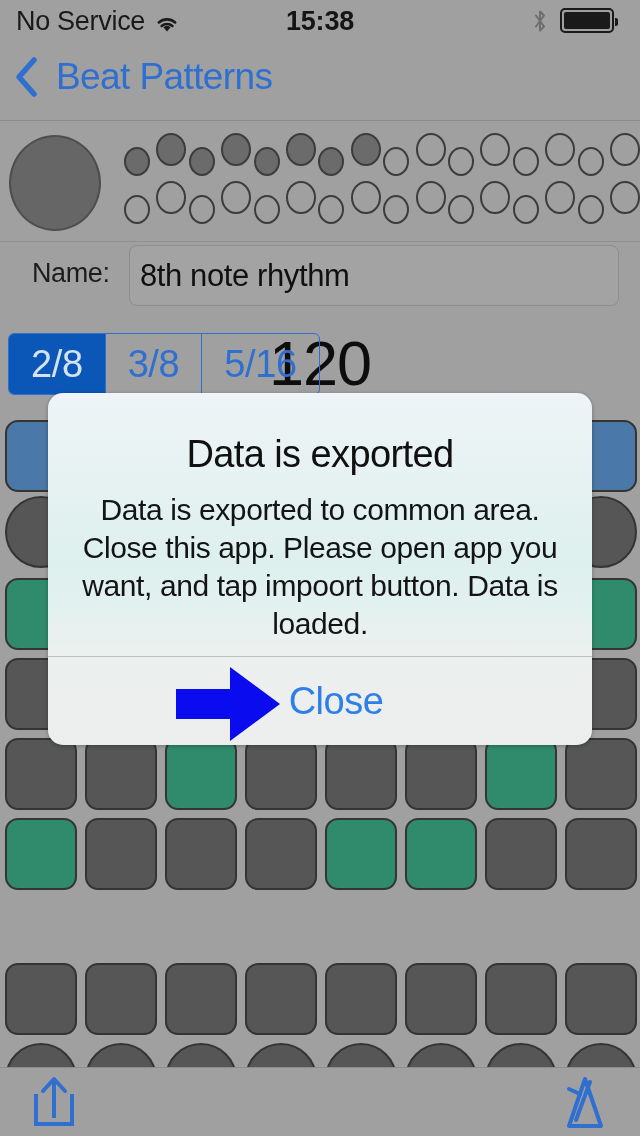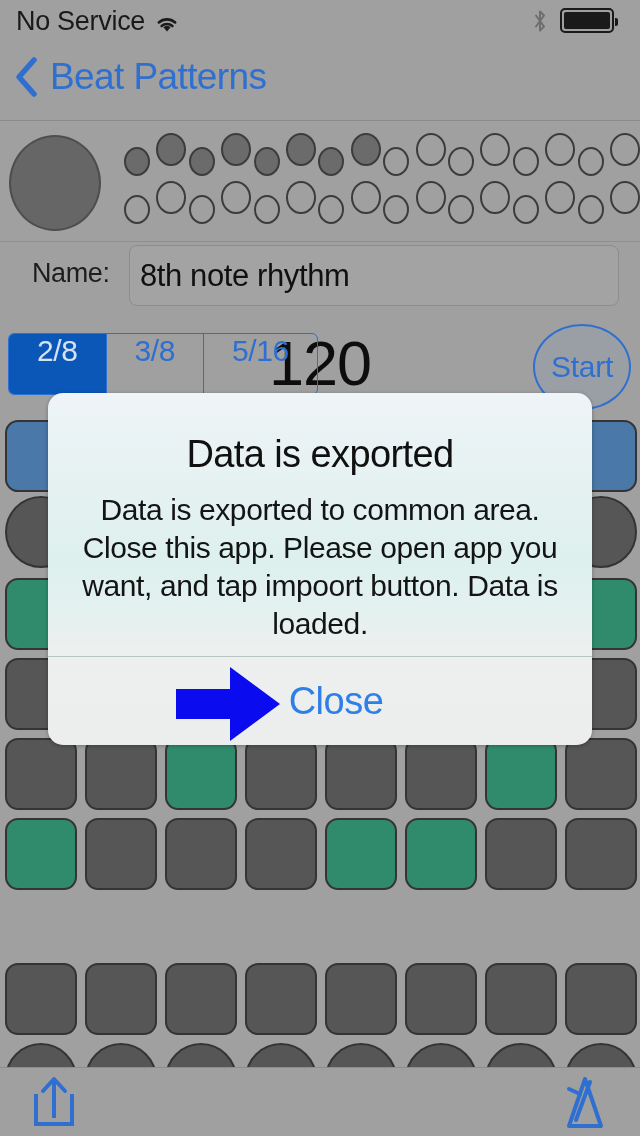--- a/index.html
+++ b/index.html
@@ -33,21 +33,21 @@
   }
   .battery i{display:block;width:100%;height:100%;background:#1a1a1a;border-radius:2px;}
 
   
   #nav-bar{
     position:absolute;top:44px;left:0;width:640px;height:76px;
     background:#a0a0a0;border-bottom:1px solid #8b8b8b;
   }
   #back-button{
     position:absolute;left:14px;top:12px;display:flex;align-items:center;
-    gap:12px;cursor:pointer;
+    gap:18px;cursor:pointer;
   }
   .chev{width:24px;height:42px;display:block;}
   #back-title{font-size:37px;color:#2f6fd0;letter-spacing:-0.6px;}
 
   
   #indicator-strip{
     position:absolute;top:121px;left:0;width:640px;height:120px;
     background:#a0a0a0;border-bottom:1px solid #8f8f8f;
   }
   #big-beat-circle{
@@ -76,24 +76,24 @@
 
   
   #controls-row{
     position:absolute;top:320px;left:0;width:640px;height:86px;background:#a0a0a0;
   }
   #seg-control{
     position:absolute;left:8px;top:13px;height:60px;display:flex;
     border:1.5px solid #2f6fd0;border-radius:6px;overflow:hidden;
   }
   .seg{
-    display:flex;align-items:flex-start;justify-content:center;
-    height:100%;font-size:30px;color:#2f6fd0;cursor:pointer;
+    display:flex;align-items:center;justify-content:center;
+    height:100%;font-size:38px;color:#2f6fd0;cursor:pointer;
     border-right:1.5px solid #2f6fd0;background:transparent;box-sizing:border-box;
-    padding:0 28px;min-width:82px;letter-spacing:-0.4px;
+    padding:0 22px;min-width:82px;letter-spacing:-0.4px;
   }
   .seg:last-child{border-right:none;}
   .seg.active{background:#0b57b8;color:#d5e2f2;}
   #bpm-value{
     position:absolute;left:0;top:0;width:640px;text-align:center;
     font-size:63px;color:#0d0d0d;line-height:86px;letter-spacing:-1px;
   }
   #start-button{
     position:absolute;right:9px;top:4px;width:94px;height:82px;border-radius:50%;
     border:2px solid #2f6fd0;background:#9a9fa6;
@@ -158,20 +158,21 @@
   <div id="status-left">
     <span id="carrier-label">No Service</span>
     <span class="wifi-ico">
       <svg viewBox="0 0 26 20" width="26" height="20">
         <path d="M13 17.6 L9.4 13.3 a5.6 5.6 0 0 1 7.2 0 Z" fill="#1a1a1a"></path>
         <path d="M4.8 8.4 a12.6 12.6 0 0 1 16.4 0" stroke="#1a1a1a" stroke-width="2.6" fill="none" stroke-linecap="round"></path>
         <path d="M7.6 12.0 a8.4 8.4 0 0 1 10.8 0" stroke="#1a1a1a" stroke-width="2.6" fill="none" stroke-linecap="round"></path>
       </svg>
     </span>
   </div>
+  <div id="status-time">15:38</div>
   <div id="status-right">
     <span class="bt-ico">
       <svg viewBox="0 0 16 24" width="16" height="24">
         <path d="M4 6.5 L12 17.5 L8 21.5 L8 2.5 L12 6.5 L4 17.5" stroke="#6e6e6e" stroke-width="2" fill="none" stroke-linejoin="round" stroke-linecap="round"></path>
       </svg>
     </span>
     <span class="battery">
         <i></i>
       </span>
   </div>
@@ -237,23 +238,20 @@
       <div class="seg active">
         <span>2/8</span>
       </div>
       <div class="seg">
         <span>3/8</span>
       </div>
       <div class="seg">
         <span>5/16</span>
       </div>
     </div>
-  <div id="start-button">
-    <span id="start-label">Start</span>
-  </div>
 </div>
 
 <div id="pad-area">
     <div class="pad-row" style="top: 14px; padding-left: 5px;">
       <div class="pad blue"></div>
       <div class="pad blue"></div>
       <div class="pad blue"></div>
       <div class="pad blue"></div>
       <div class="pad blue"></div>
       <div class="pad blue"></div>

